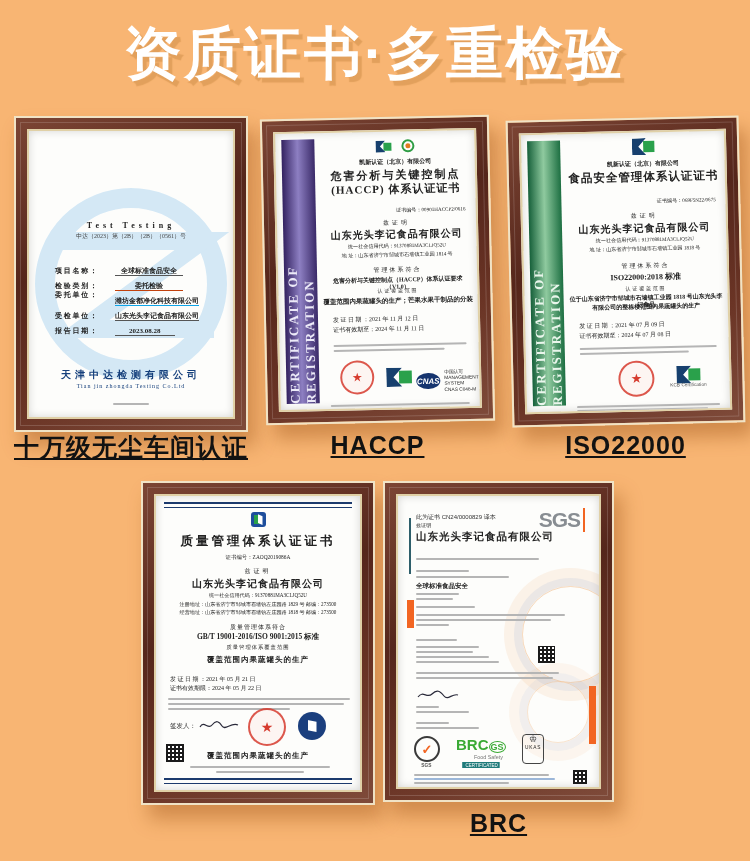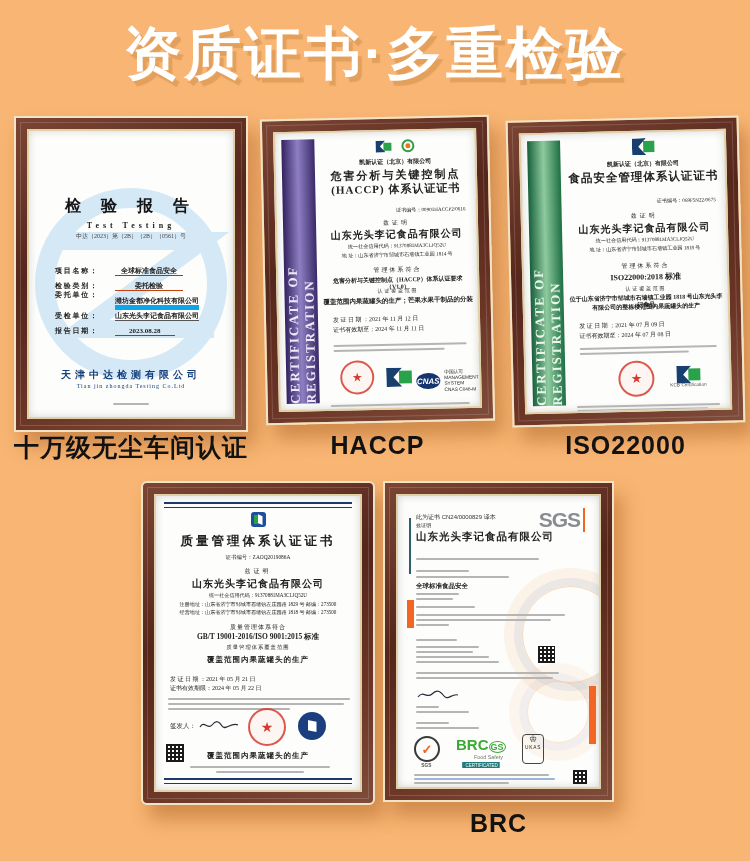--- a/index.html
+++ b/index.html
@@ -10,21 +10,21 @@
     font-size:57px;font-weight:900;letter-spacing:3px;color:#ffffff;
     text-shadow:4px 5px 1px #e2a05c;}
   
   .frame{position:absolute;box-sizing:border-box;padding:11px;
     background:linear-gradient(155deg,#7c4534 0%,#55261b 40%,#6a3425 70%,#7f4b3a 100%);
     border:2px solid #f0e3c6;box-shadow:8px 14px 18px rgba(155,82,22,.42);}
   .frame::before{content:"";position:absolute;inset:4px;border:1px solid rgba(255,255,255,.16);pointer-events:none;}
   .page{position:relative;width:100%;height:100%;box-sizing:border-box;background:#fdfdfb;
     border:2px solid #e0d0a6;box-shadow:inset 0 0 8px rgba(0,0,0,.16);overflow:hidden;
     font-family:"Liberation Serif",serif;color:#222;}
-  .cert-label{position:absolute;text-align:center;font-size:25px;font-weight:800;color:#121212;letter-spacing:1px;}
+  .cert-label{position:absolute;text-align:center;font-size:25px;font-weight:800;color:#121212;letter-spacing:1px;text-decoration:underline;}
   
   .ct{position:absolute;left:0;right:0;text-align:center;line-height:1.15;}
   .lt{position:absolute;text-align:left;line-height:1.15;}
   .b{font-weight:bold;}
   .mb{position:absolute;height:2px;background:#b5b5b5;border-radius:1px;}
   
   .band{position:absolute;top:6px;bottom:6px;width:33px;display:flex;align-items:center;justify-content:center;}
   .band-purple{left:6px;background:linear-gradient(90deg,#332260 0%,#8d7fc2 48%,#3a2a68 100%);}
   .band-green{left:6px;background:linear-gradient(90deg,#16603a 0%,#8fca9f 48%,#1d6f42 100%);}
   .band-text{writing-mode:vertical-rl;transform:rotate(180deg);font-family:"Liberation Serif",serif;
@@ -61,30 +61,29 @@
 <div id="canvas">
 
   <div class="main-title">资质证书·多重检验</div>
 
   <div class="frame" style="left:14px;top:116px;width:234px;height:316px;">
     <div class="page">
       <svg class="wm" width="195" height="230" viewBox="0 0 195 230">
         <circle cx="97" cy="115" r="86" fill="none" stroke="#cde5f5" stroke-width="20"></circle>
         <path d="M28 72 L168 72 L48 160 L180 160" fill="none" stroke="#cde5f5" stroke-width="18"></path>
       </svg>
-      <div class="ct b" style="top:66px;font-size:16px;letter-spacing:8px;color:#141414;">检 验 报 告</div>
       <div class="ct b" style="top:90px;font-size:8px;letter-spacing:4px;">Test Testing</div>
       <div class="ct" style="top:102px;font-size:6px;color:#444;">中达（2023）第（2B）（2B）（0561）号</div>
 
       <div class="lt b" style="left:26px;top:136px;font-size:7px;">项 目 名 称 ：</div>
       <div class="lt b" style="left:86px;top:136px;font-size:7px;border-bottom:1px solid #555;padding:0 6px;">全球标准食品安全</div>
       <div class="lt b" style="left:26px;top:151px;font-size:7px;">检 验 类 别 ：</div>
       <div class="lt b" style="left:86px;top:151px;font-size:7px;border-bottom:1px solid #c2410c;padding:0 20px;">委托检验</div>
       <div class="lt b" style="left:26px;top:160px;font-size:7px;">委 托 单 位 ：</div>
-      <div class="lt b" style="left:86px;top:166px;font-size:7px;border-bottom:5px solid #0ea5e9;">潍坊金都净化科技有限公司</div>
+      <div class="lt b" style="left:86px;top:166px;font-size:7px;border-bottom:1px solid #0ea5e9;">潍坊金都净化科技有限公司</div>
       <div class="lt b" style="left:26px;top:181px;font-size:7px;">受 检 单 位 ：</div>
       <div class="lt b" style="left:86px;top:181px;font-size:7px;border-bottom:1px solid #555;">山东光头李记食品有限公司</div>
       <div class="lt b" style="left:26px;top:196px;font-size:7px;">报 告 日 期 ：</div>
       <div class="lt b" style="left:86px;top:196px;font-size:7px;border-bottom:1px solid #555;padding:0 14px;">2023.08.28</div>
 
       <div class="ct b" style="top:238px;font-size:10px;letter-spacing:4px;color:#16407c;">天津中达检测有限公司</div>
       <div class="ct" style="top:252px;font-size:6px;color:#16407c;letter-spacing:1px;">Tian jin zhongda Testing Co.Ltd</div>
       <div class="mb" style="left:84px;right:84px;top:272px;"></div>
     </div>
   </div>
@@ -178,21 +177,21 @@
           <div style="font-size:6px;transform:scale(.8);font-family:'Liberation Sans',sans-serif;color:#555;">KCB Certification</div>
         </div>
         <div class="mb" style="left:6px;right:6px;top:272px;"></div>
         <div class="mb" style="left:6px;right:18px;top:276px;"></div>
         <div class="mb" style="left:20px;right:20px;top:280px;"></div>
       </div>
     </div>
   </div>
   <div class="cert-label" style="left:509px;top:431px;width:233px;font-family:'Liberation Sans',sans-serif;">ISO22000</div>
 
-  <div class="frame" style="left:141px;top:481px;width:234px;height:324px;border-radius:6px;">
+  <div class="frame" style="left:141px;top:481px;width:234px;height:324px;">
     <div class="page">
       <div class="navy-rule" style="top:6px;"></div>
       <div class="ct" style="top:16px;display:flex;justify-content:center;">
         <span style="width:15px;height:15px;background:#1e4e9c;border-radius:3px;position:relative;display:inline-block;">
           <i style="position:absolute;left:3px;top:3px;width:6px;height:9px;background:#2aa14b;display:block;"></i>
           <i style="position:absolute;left:7px;top:2px;width:5px;height:11px;background:#fff;display:block;clip-path:polygon(0 0,100% 20%,100% 100%,0 80%);"></i>
         </span>
       </div>
       <div class="ct b" style="top:38px;font-size:12.5px;letter-spacing:3px;">质量管理体系认证证书</div>
       <div class="ct" style="top:58px;font-size:6px;transform:scale(.9);">证书编号：ZAOQ2019086A</div>

